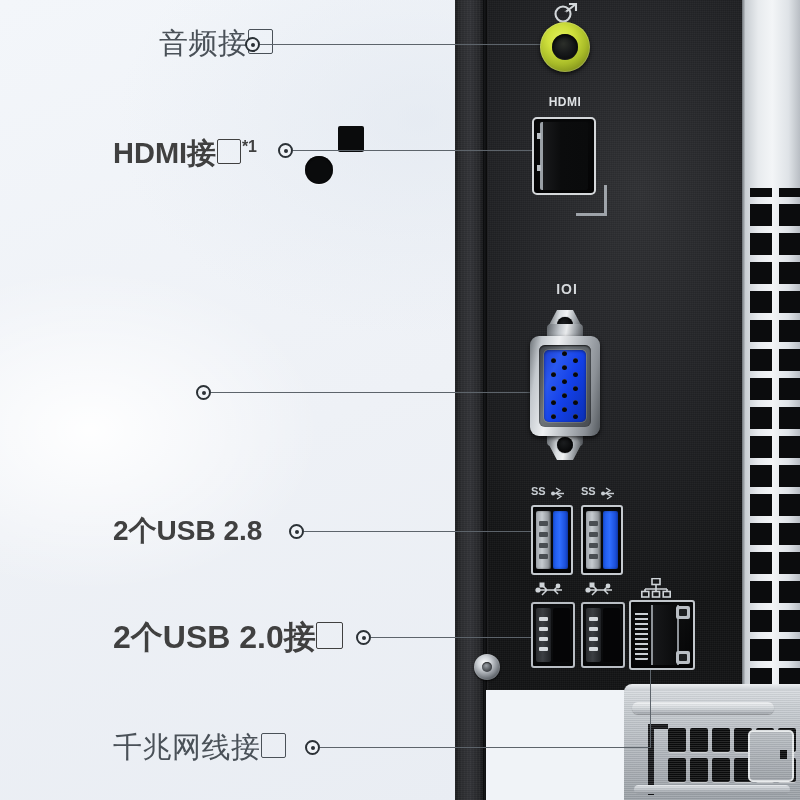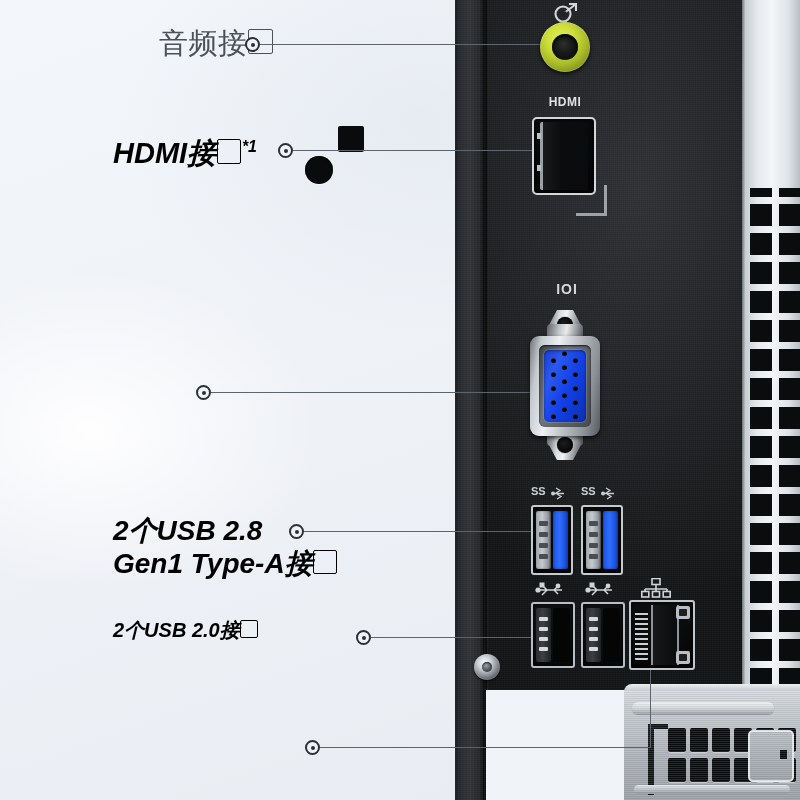--- a/index.html
+++ b/index.html
@@ -291,21 +291,21 @@
     border-top-left-radius:8px;
   }
 
   
   .label{
     position:absolute;color:#3b4147;white-space:nowrap;
     font-family:"Liberation Sans","DejaVu Sans",sans-serif;
     line-height:1.18;
   }
   .label.light{font-weight:400;color:#4a5158;letter-spacing:.5px;}
-  .label.bold{font-weight:700;color:#000000;letter-spacing:0px;font-style:italic;}
+  .label.bold{font-weight:700;color:#404040;letter-spacing:0px;}
   .sup{font-size:.55em;vertical-align:super;font-weight:700;letter-spacing:0;}
 
   .dot{
     position:absolute;width:15px;height:15px;border-radius:50%;
     border:2px solid #2b3136;background:#f0f3f7;box-sizing:border-box;z-index:4;
   }
   .dot:after{
     content:"";position:absolute;left:3.5px;top:3.5px;width:4px;height:4px;border-radius:50%;background:#2b3136;
   }
   .leader{position:absolute;background:#5d646b;z-index:3;}
@@ -467,28 +467,30 @@
     <span>HDMI接</span><span class="missing"></span><span class="sup">*1</span>
   </div>
   <div class="dot" style="left:278px;top:143px;"></div>
   <div class="leader h" style="left:293px;top:150px;width:270px;"></div>
 
   <div class="dot" style="left:196px;top:385px;"></div>
   <div class="leader h" style="left:211px;top:392px;width:340px;"></div>
 
   <div class="label bold" style="left:113px;top:514px;font-size:28px;">
     <div>2个USB 2.8</div>
-    <div><span>Gen1 Type-A接</span><span class="missing"></span></div>
   </div>
   <div class="dot" style="left:289px;top:524px;"></div>
   <div class="leader h" style="left:304px;top:531px;width:228px;"></div>
 
-  <div class="label bold" style="left:113px;top:619px;font-size:20px;">
+  <div class="label bold" style="left:113px;top:619px;font-size:32px;">
     <span>2个USB 2.0接</span><span class="missing"></span>
   </div>
   <div class="dot" style="left:356px;top:630px;"></div>
   <div class="leader h" style="left:371px;top:637px;width:171px;"></div>
 
+  <div class="label light" style="left:113px;top:730px;font-size:29px;">
+    <span>千兆网线接</span><span class="missing"></span>
+  </div>
   <div class="dot" style="left:305px;top:740px;"></div>
   <div class="leader h" style="left:320px;top:747px;width:330px;"></div>
   <div class="leader v" style="left:650px;top:664px;height:84px;"></div>
 
 </div>
 
 </body></html>

